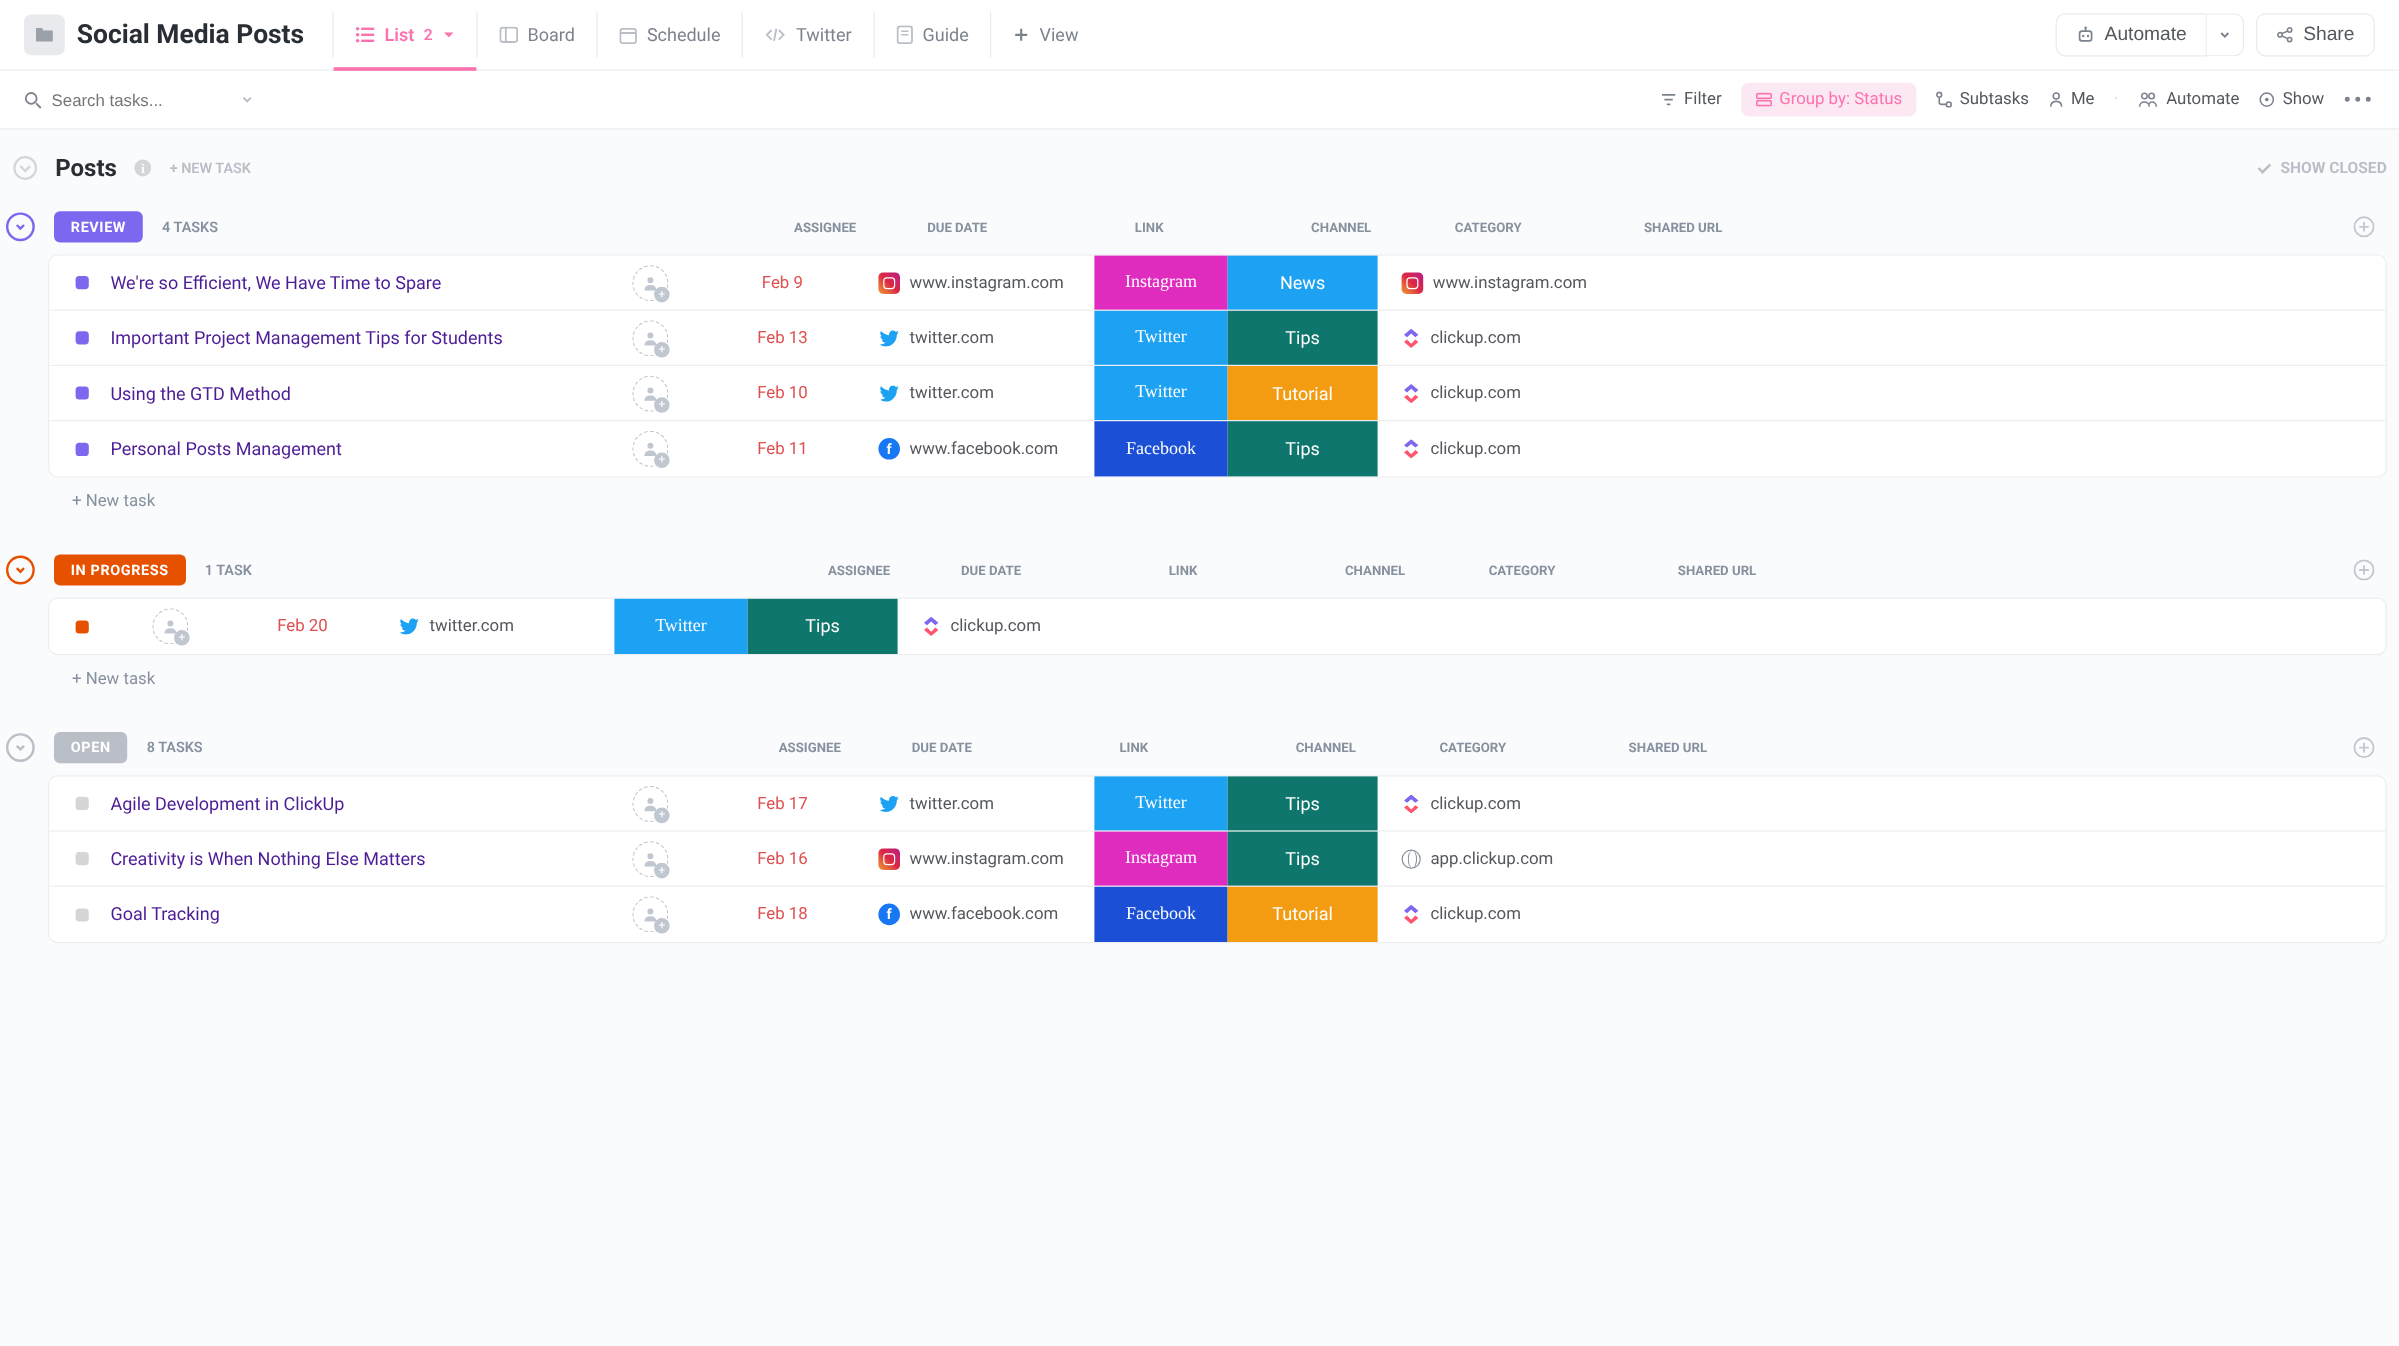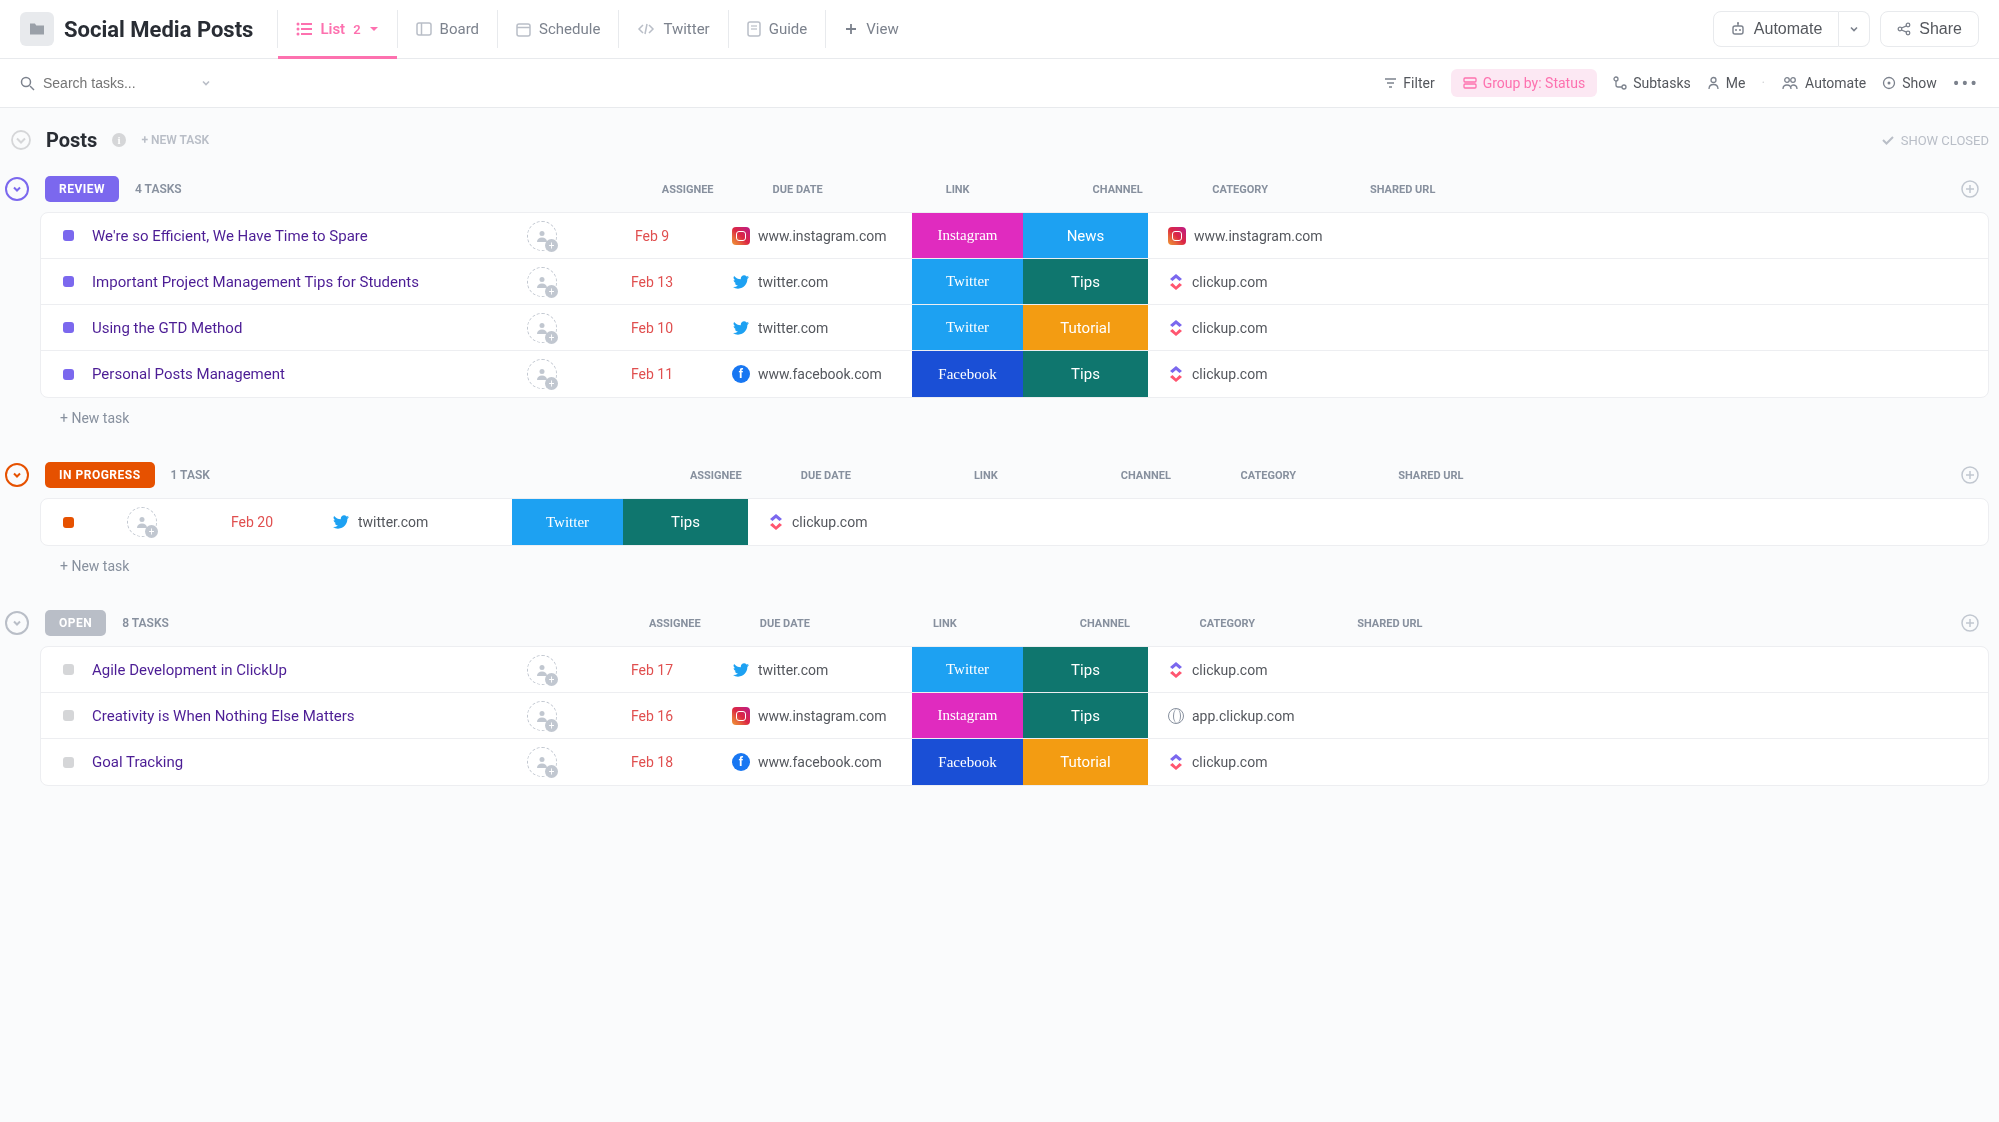--- a/index.html
+++ b/index.html
@@ -23,21 +23,21 @@
 .search { display: flex; align-items: center; gap: 8px; color: #7c828d; flex: 0 0 240px; }
 .search input { border: none; outline: none; font-size: 14px; color: #7c828d; background: transparent; width: 150px; }
 .toolbar-item { display: flex; align-items: center; gap: 6px; color: #54575d; cursor: pointer; font-size: 14px; }
 .toolbar-item.active { background: #fce8f3; color: #fd71af; padding: 6px 12px; border-radius: 6px; }
 .toolbar-item.dots { color: #7c828d; font-size: 20px; letter-spacing: 2px; }
 .content { padding: 20px 10px; }
 .group-header { display: flex; align-items: center; gap: 14px; margin-bottom: 10px; }
 .posts-title { font-size: 20px; font-weight: 700; }
 .info-icon { color: #b9bec7; }
 .new-task-link { color: #b9bec7; font-size: 12px; font-weight: 600; cursor: pointer; }
-.show-closed { margin-left: auto; color: #b9bec7; font-size: 13px; font-weight: 400; display: flex; align-items: center; gap: 6px; }
+.show-closed { margin-left: auto; color: #b9bec7; font-size: 13px; font-weight: 700; display: flex; align-items: center; gap: 6px; }
 .status-group { margin: 24px 0 10px 30px; }
 .status-header { display: flex; align-items: center; gap: 16px; }
 .collapse-icon { width: 24px; height: 24px; border: 2px solid; border-radius: 50%; display: flex; align-items: center; justify-content: center; margin-left: -35px; }
 .collapse-icon.review { border-color: #7b68ee; color: #7b68ee; }
 .collapse-icon.progress { border-color: #e65100; color: #e65100; }
 .collapse-icon.open { border-color: #b9bec7; color: #b9bec7; }
 .status-pill { padding: 6px 14px; border-radius: 5px; color: #fff; font-size: 12px; font-weight: 700; letter-spacing: 0.5px; }
 .status-pill.review { background: #7b68ee; }
 .status-pill.progress { background: #e65100; }
 .status-pill.open { background: #b9bec7; }

